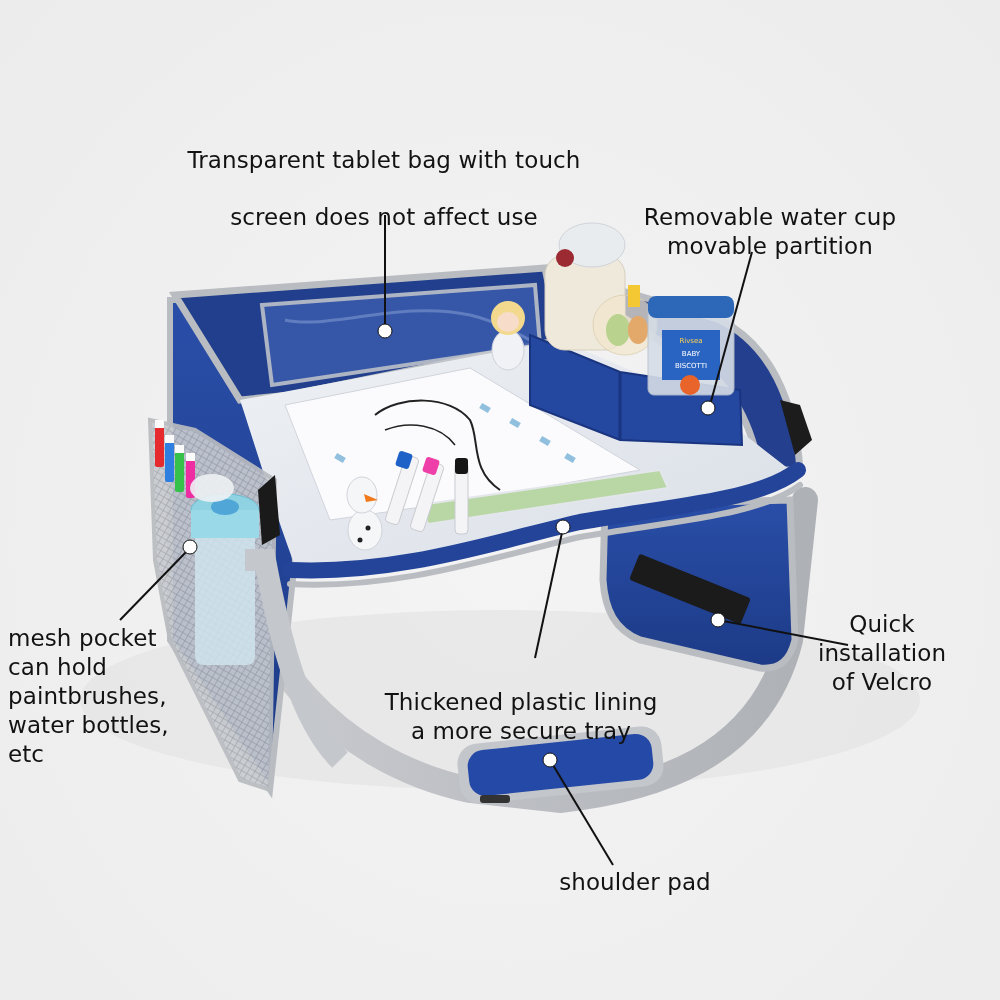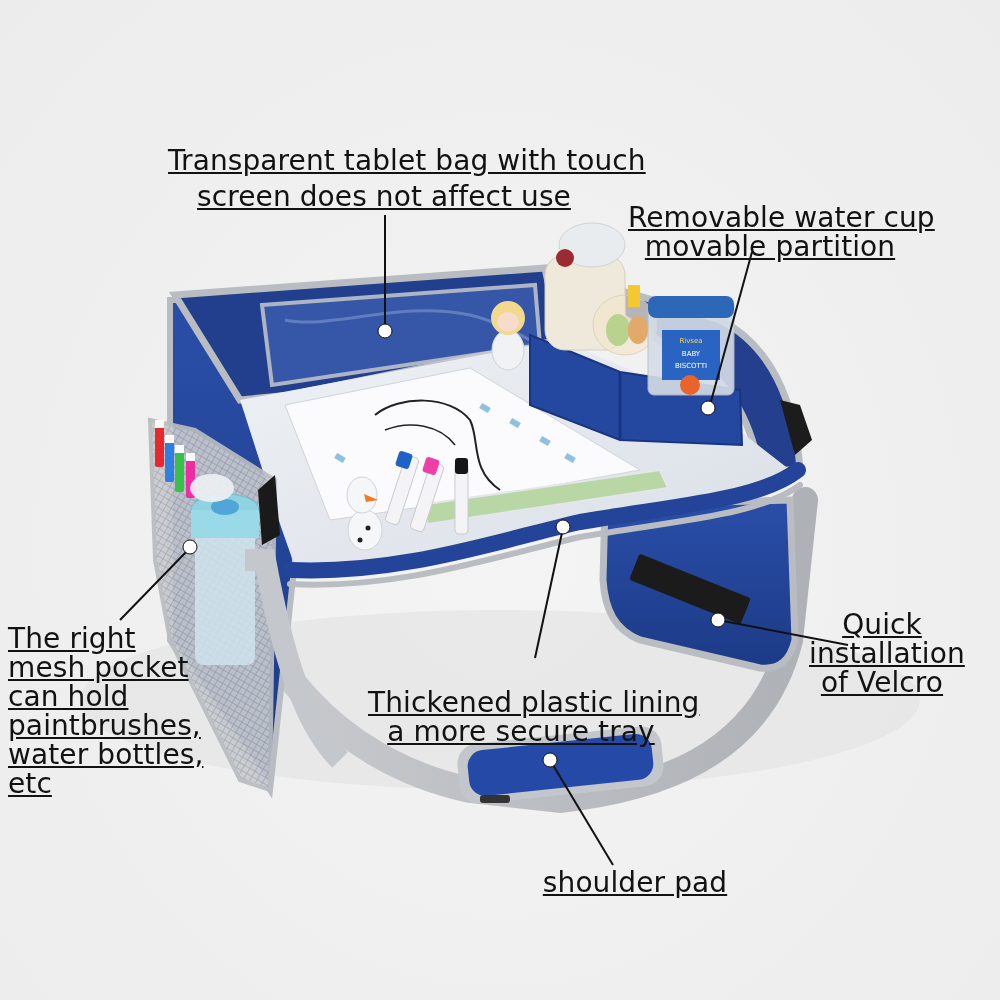--- a/index.html
+++ b/index.html
@@ -20,26 +20,25 @@
     }
     .product {
       position: absolute;
       left: 0;
       top: 0;
       width: 1000px;
       height: 1000px;
     }
     .label {
       position: absolute;
-      font-size: 28px;
+      font-size: 23px;
       line-height: 29px;
       letter-spacing: 0.1px;
       color: #121212;
       white-space: nowrap;
-      text-decoration: underline;
     }
     .label .line { display: block; }
     .center { text-align: center; }
     .left { text-align: left; }
     .leader {
       position: absolute;
       left: 0; top: 0;
       width: 1000px; height: 1000px;
       pointer-events: none;
     }
@@ -200,30 +199,29 @@
       <circle cx="708" cy="408" r="7"></circle>
       <circle cx="190" cy="547" r="7"></circle>
       <circle cx="563" cy="527" r="7"></circle>
       <circle cx="718" cy="620" r="7"></circle>
       <circle cx="550" cy="760" r="7"></circle>
     </g>
   </svg>
 
   <div class="label center" style="left:168px; top:146px; width:432px;">
     <span class="line">Transparent tablet bag with touch</span>
-    <span class="line" style="margin-top:7px;">screen does not affect use</span>
+    <span class="line" style="margin-top:28px;">screen does not affect use</span>
   </div>
 
   <div class="label center" style="left:628px; top:203px; width:284px;">
     <span class="line">Removable water cup</span>
     <span class="line">movable partition</span>
   </div>
 
   <div class="label left" style="left:8px; top:624px; line-height:29px;">
-    <span class="line">The right</span>
     <span class="line">mesh pocket</span>
     <span class="line">can hold</span>
     <span class="line">paintbrushes,</span>
     <span class="line">water bottles,</span>
     <span class="line">etc</span>
   </div>
 
   <div class="label center" style="left:368px; top:656px; width:306px;margin-top:32px;">
     <span class="line">Thickened plastic lining</span>
     <span class="line">a more secure tray</span>

